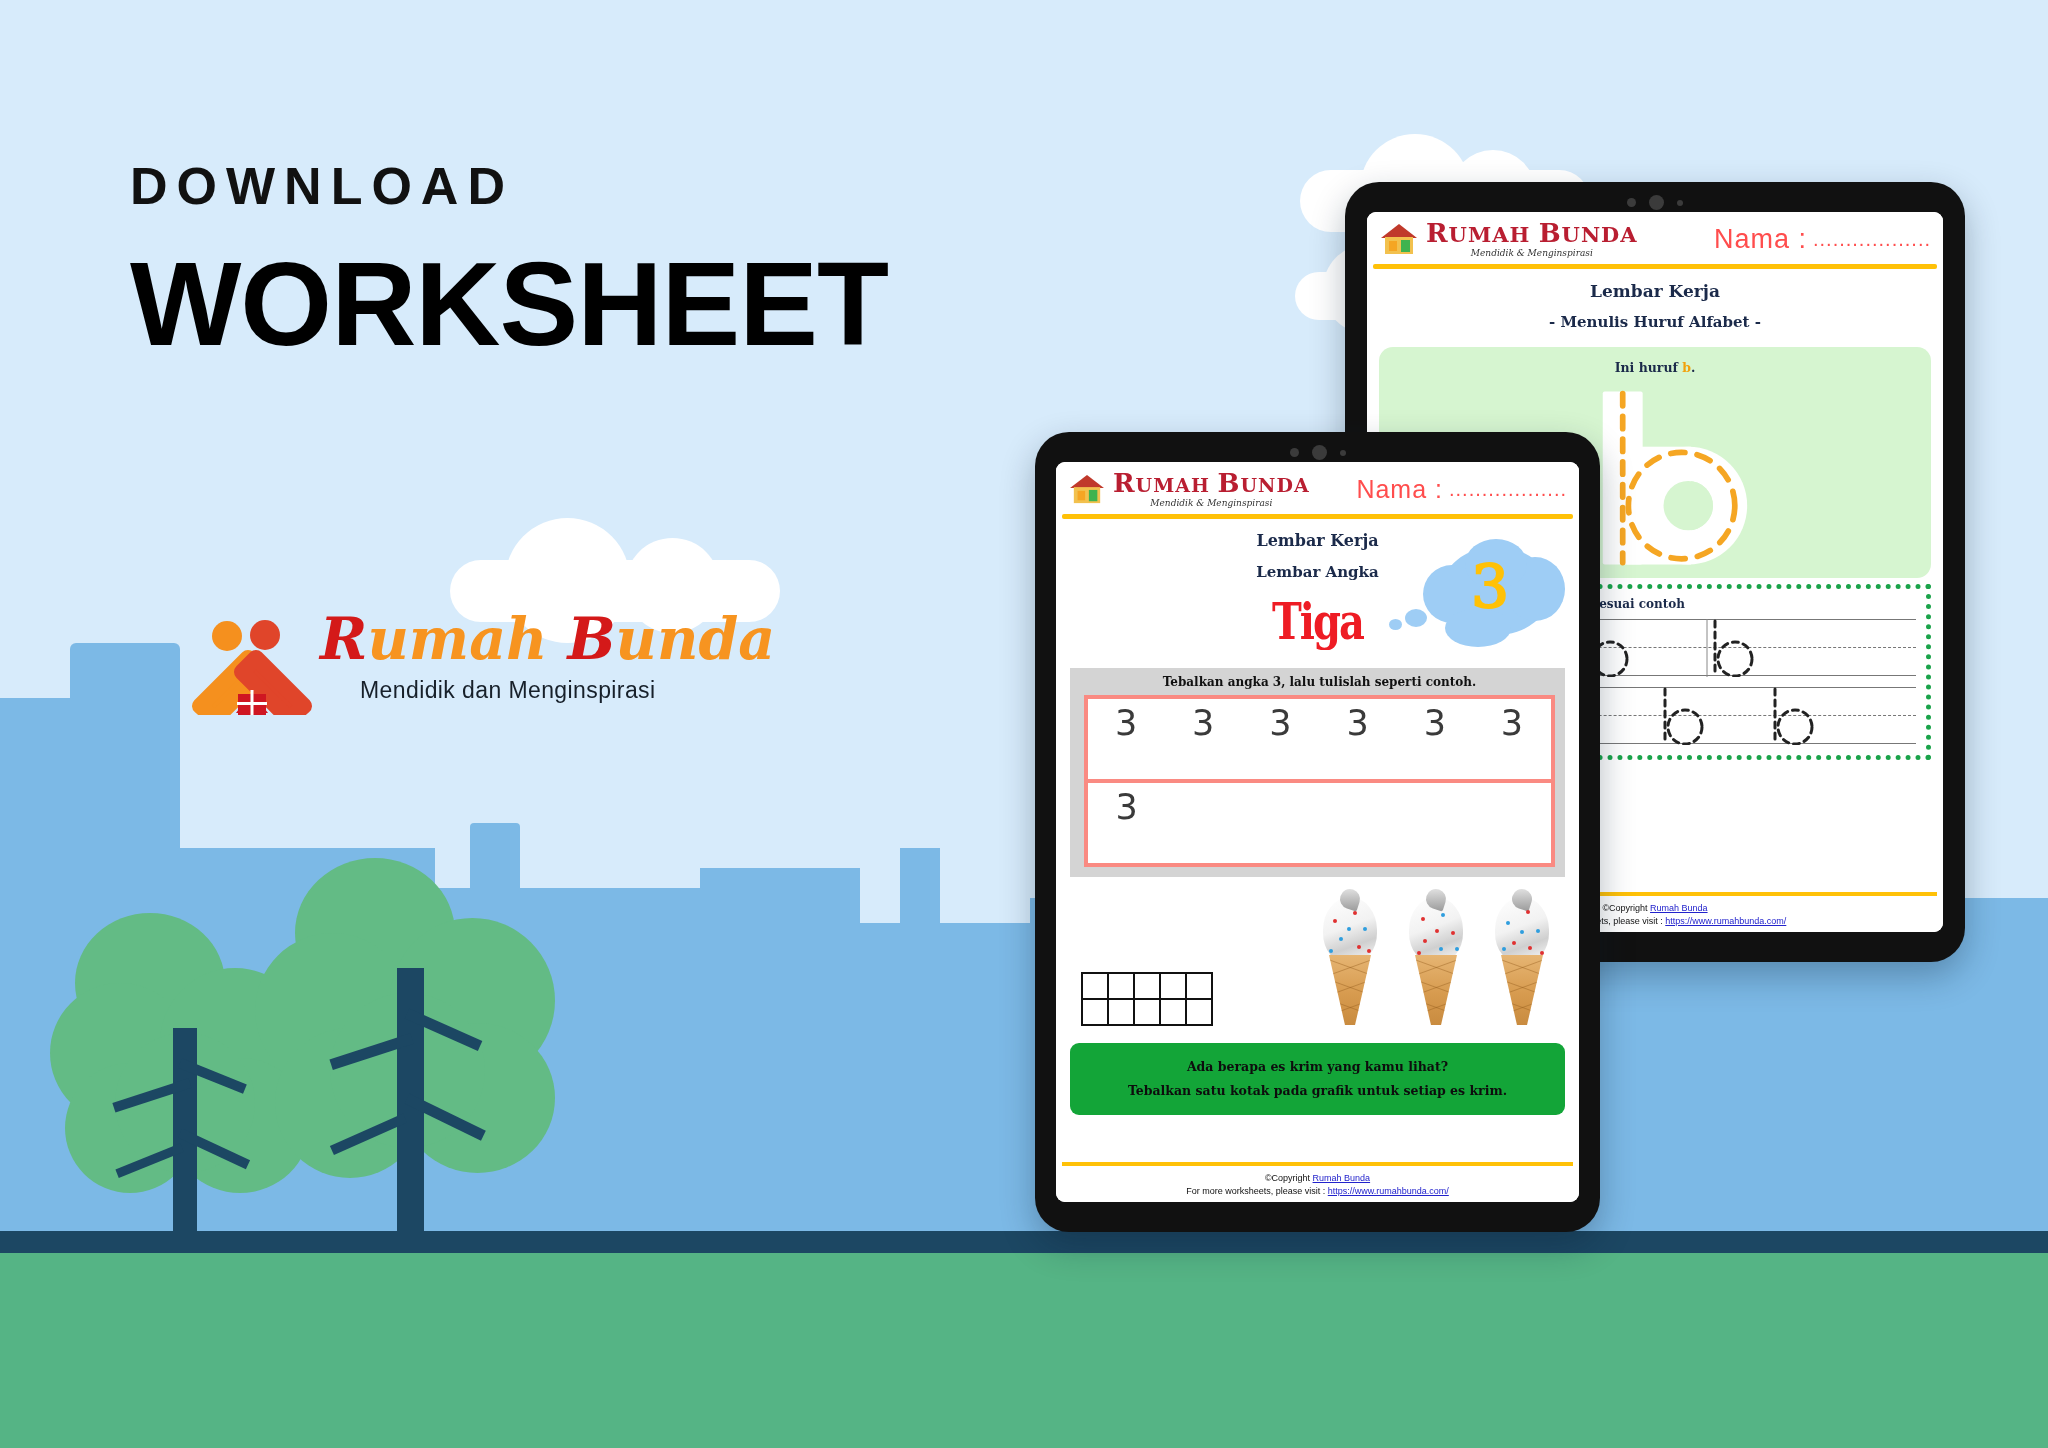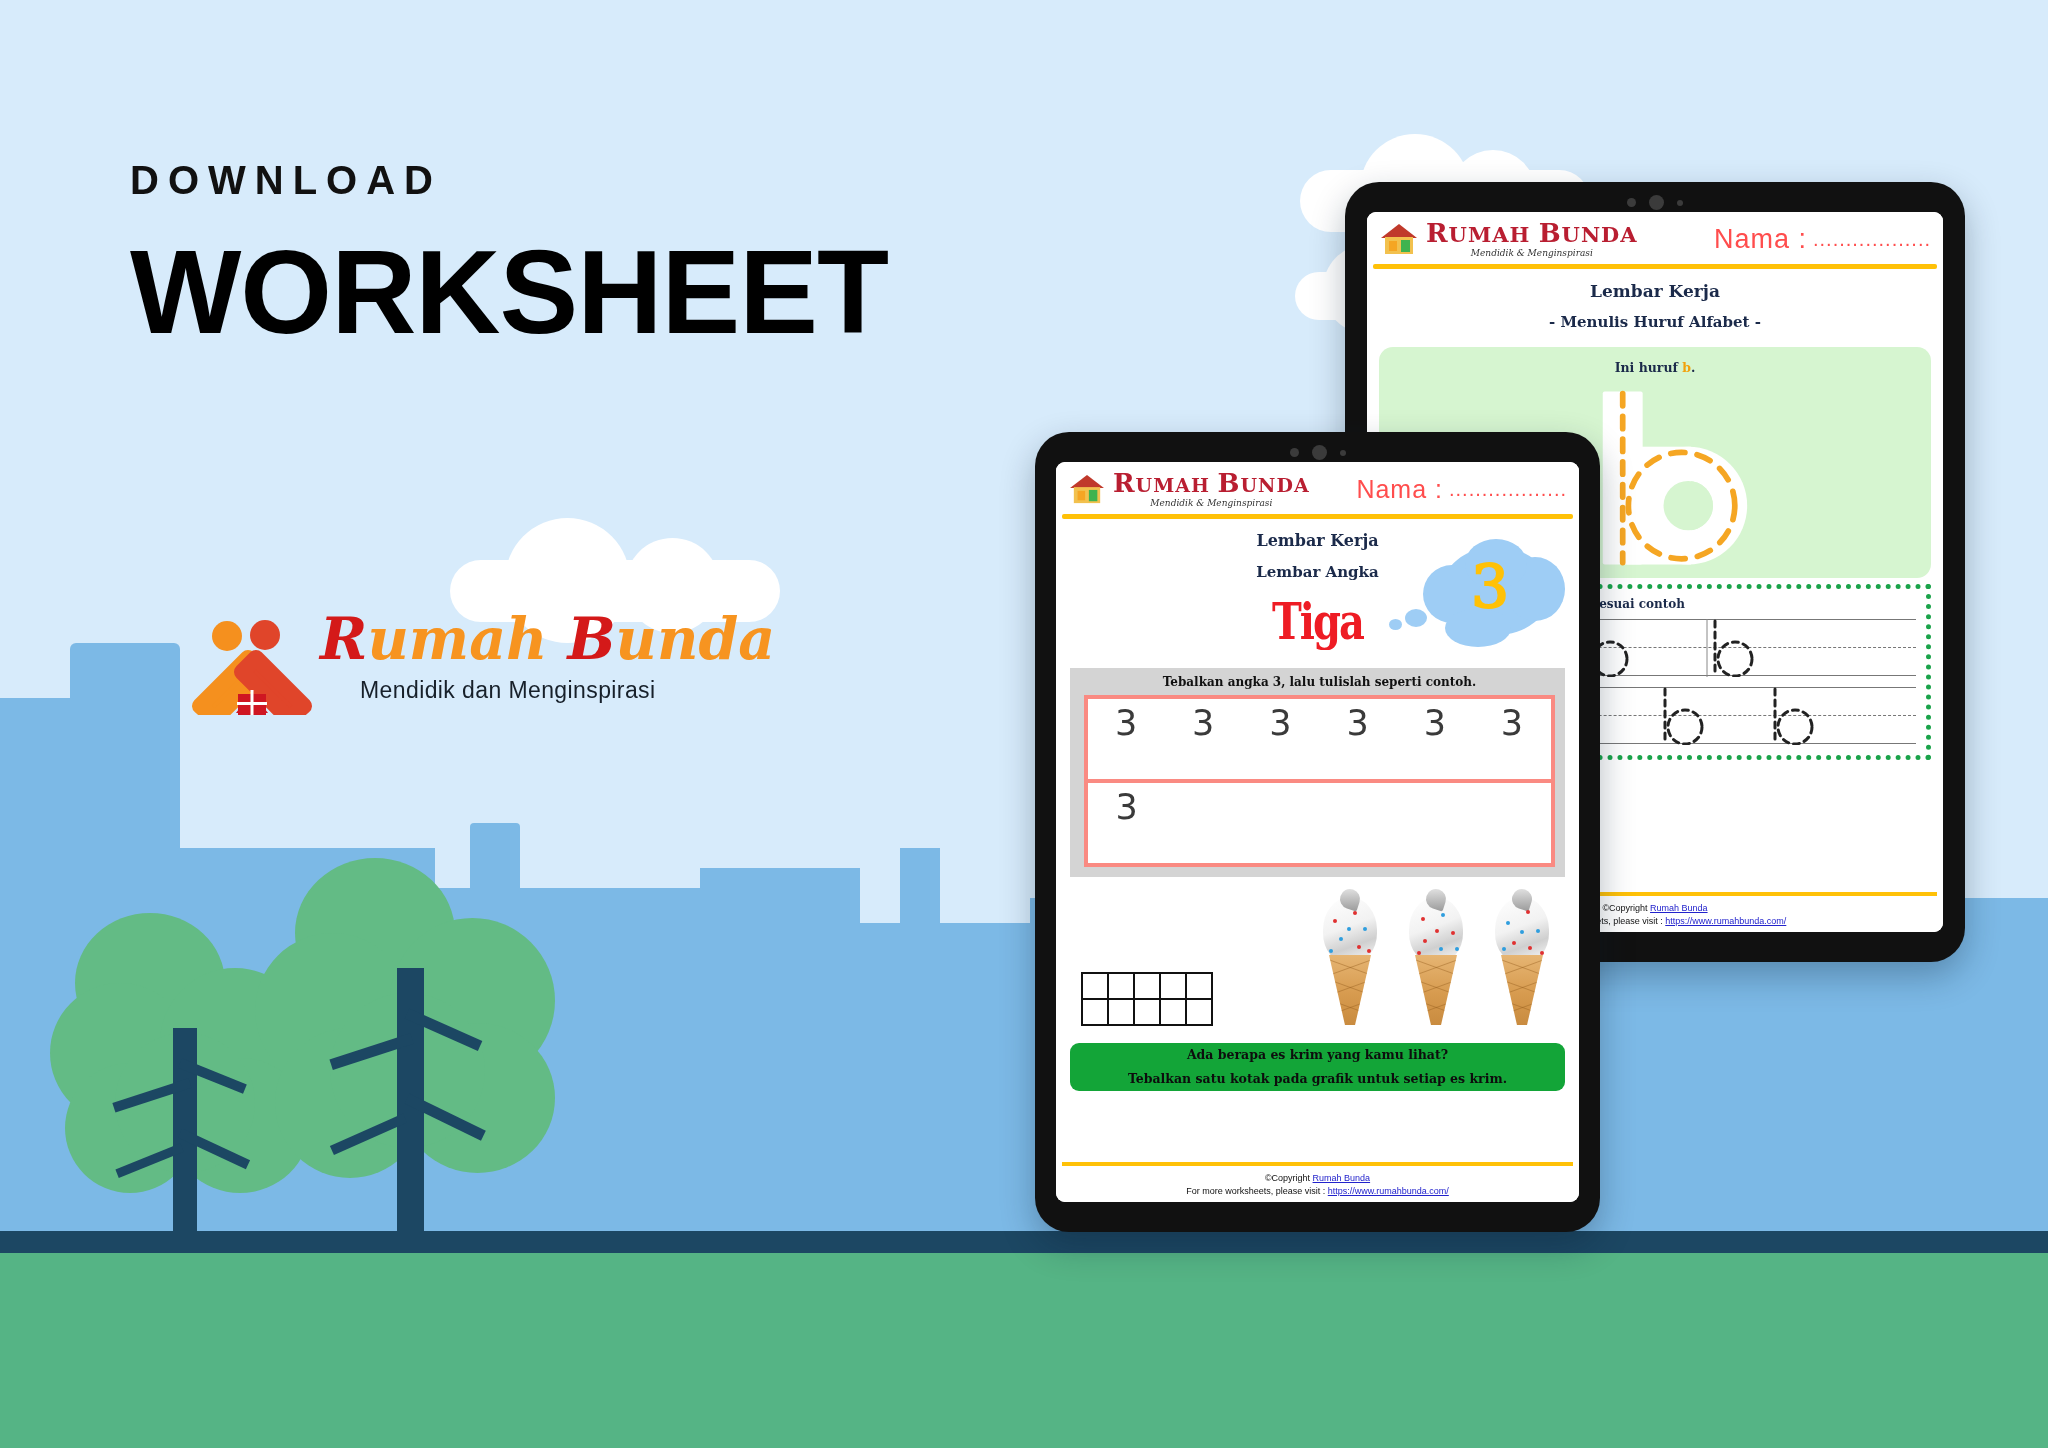--- a/index.html
+++ b/index.html
@@ -20,21 +20,21 @@
   .ground-strip{position:absolute;left:0;bottom:195px;width:2048px;height:22px;background:#1c4763;}
   .ground{position:absolute;left:0;bottom:0;width:2048px;height:195px;background:#55b485;}
 
   .tree{position:absolute;bottom:205px;}
   .tree .crown{position:absolute;border-radius:50%;background:#63bb85;}
   .tree .trunk{position:absolute;background:#1c4763;}
   .tree .branch{position:absolute;background:#1c4763;}
 
   
   .headline-wrap{position:absolute;left:130px;top:160px;width:860px;}
-  .eyebrow{font-size:40px;font-weight:bold;letter-spacing:9px;color:#111111;line-height:1;}
+  .eyebrow{font-size:52px;font-weight:bold;letter-spacing:9px;color:#111111;line-height:1;}
   .headline{font-size:118px;font-weight:bold;letter-spacing:-1px;color:#000000;line-height:1.02;margin-top:32px;}
 
   
   .logo{position:absolute;left:190px;top:612px;width:520px;height:120px;}
   .logo-mark{position:absolute;left:0;top:8px;width:125px;height:95px;}
   .logo-text{position:absolute;left:130px;top:-2px;}
   .logo-word{font-family:"DejaVu Serif", serif;font-size:57px;font-weight:bold;line-height:1;font-style:italic;white-space:nowrap;}
   .lw-r{color:#d41919;}
   .lw-o{color:#f79420;}
   .logo-sub{font-family:"Liberation Sans",sans-serif;font-size:23px;color:#17202a;margin-top:10px;margin-left:40px;letter-spacing:.4px;white-space:nowrap;}
@@ -93,21 +93,21 @@
   .cone .swirl{position:absolute;left:4px;top:0;width:54px;height:66px;border-radius:50% 50% 45% 45%;
                background:linear-gradient(160deg,#ffffff 0%,#f2f2f2 45%,#cfcfcf 70%,#ffffff 100%);}
   .cone .swirl .tip{position:absolute;left:17px;top:-8px;width:20px;height:20px;border-radius:50% 50% 10% 50%;
                background:linear-gradient(160deg,#e8e8e8,#9a9a9a);transform:rotate(18deg);}
   .cone .sprinkle{position:absolute;width:4px;height:4px;border-radius:50%;}
   .cone .waffle{position:absolute;left:10px;top:58px;width:42px;height:70px;
                 background:linear-gradient(180deg,#e6b573 0%,#d79b4f 55%,#c98b3f 100%);
                 clip-path:polygon(0 0,100% 0,62% 100%,38% 100%);}
   .cone .waffle .x{position:absolute;background:rgba(150,95,30,.45);height:1px;width:150%;left:-25%;}
 
-  .greenbar{background:#13a538;border-radius:9px;margin:0 14px;padding:0 6px;text-align:center;
+  .greenbar{background:#13a538;border-radius:9px;margin:0 14px;padding:12px 6px;text-align:center;
             font-family:"DejaVu Serif",serif;font-weight:bold;color:#0d0d0d;font-size:12.5px;line-height:1.9;}
 
   
   .greenpanel{margin:6px 12px;background:#d6f5d0;border-radius:14px;padding:8px 10px 4px 10px;}
   .gp-line{text-align:center;font-family:"DejaVu Serif",serif;font-weight:bold;font-size:12.5px;color:#1b2a4a;line-height:2;}
   .gp-line .hl{color:#f2a20c;}
   .bigB{position:relative;height:190px;margin-top:4px;}
   .dashbox{margin:6px 12px;border:5px dotted #1aa34a;padding:8px 10px;}
   .dash-instr{font-family:"DejaVu Serif",serif;font-weight:bold;font-size:12px;color:#1b2a4a;margin-bottom:8px;}
   .dash-instr .hl{color:#f2a20c;}

